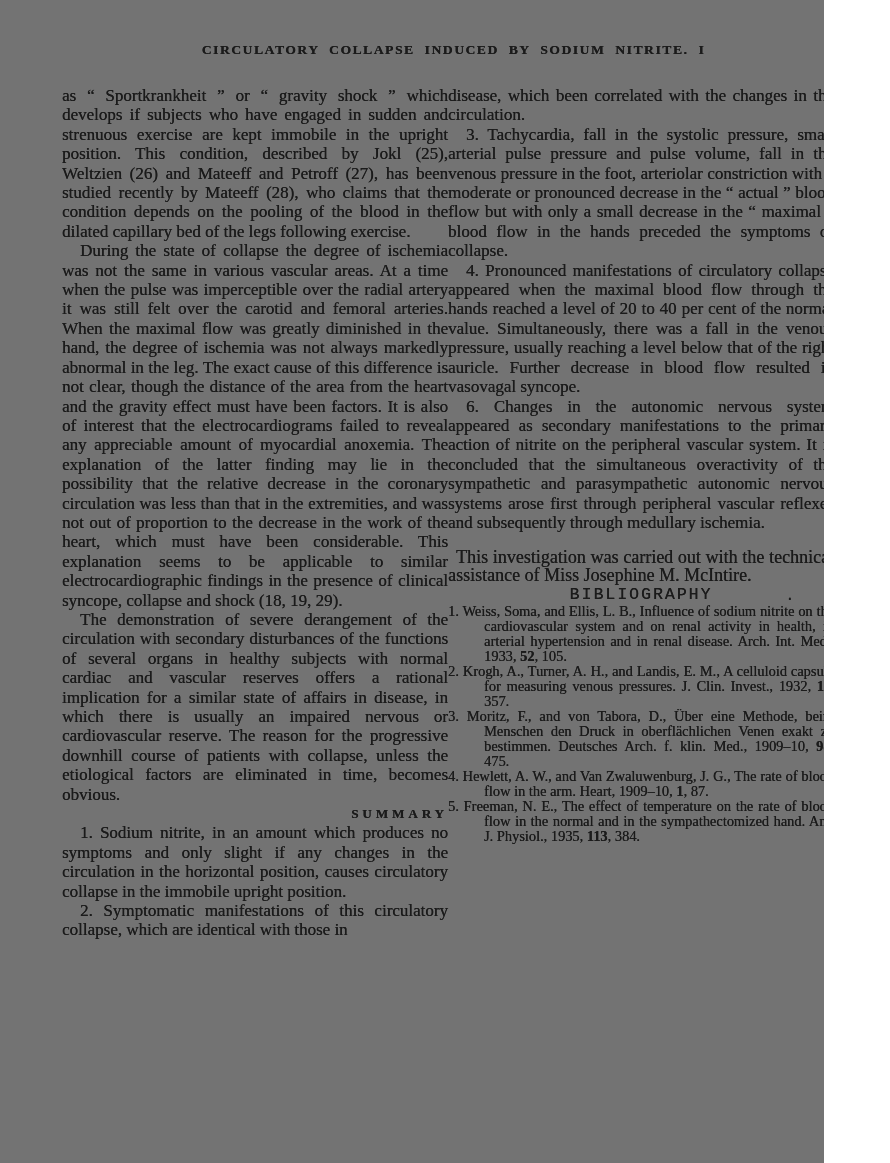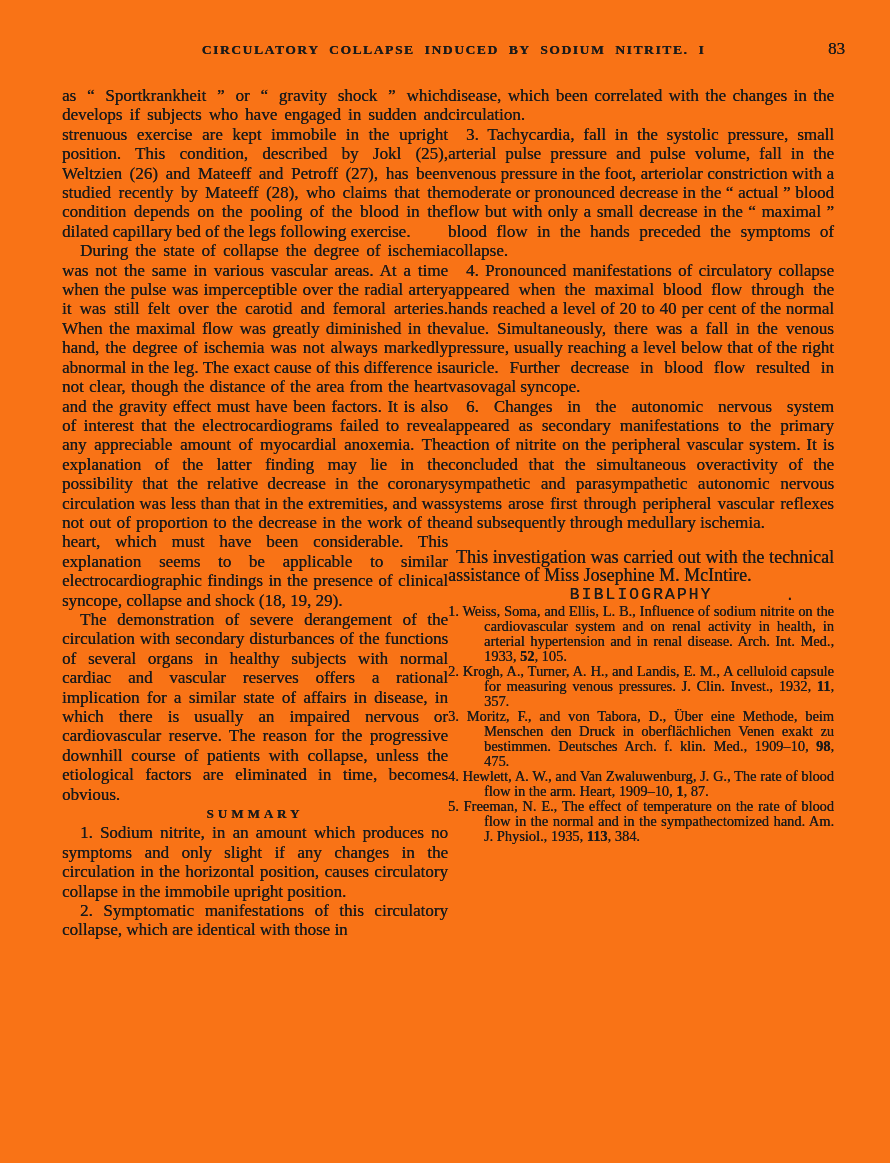--- a/index.html
+++ b/index.html
@@ -1,21 +1,21 @@
 <!DOCTYPE html>
 <html><head>
 <meta charset="utf-8">
 <style>
   * { box-sizing: border-box; }
   html, body { margin: 0; padding: 0; background: #ffffff; }
   .page {
     position: relative;
-    width: 890px;
+    width: 824px;
     height: 1163px;
-    background: #f97316;
+    background: #737373;
     color: #1b1b1b;
     font-family: "Liberation Serif", "DejaVu Serif", serif;
     padding: 42px 45px 0 62px;
     overflow: hidden;
     text-shadow: 0.25px 0 0 currentColor;
   }
   .header {
     position: relative;
     width: 783px;
     height: 20px;
@@ -43,21 +43,21 @@
   }
   .col {
     width: 386px;
     font-size: 17px;
     line-height: 19.4px;
     text-align: justify;
   }
   .col p { margin: 0; }
   p.indent { text-indent: 18px; }
   .section-heading {
-    text-align: center;
+    text-align: right;
     font-size: 13px;
     letter-spacing: 4px;
     font-weight: bold;
     margin: 26px 0 12px 0;
     text-indent: 0;
   }
   .bib-heading {
     position: relative;
     text-align: center;
     font-size: 16.5px;

